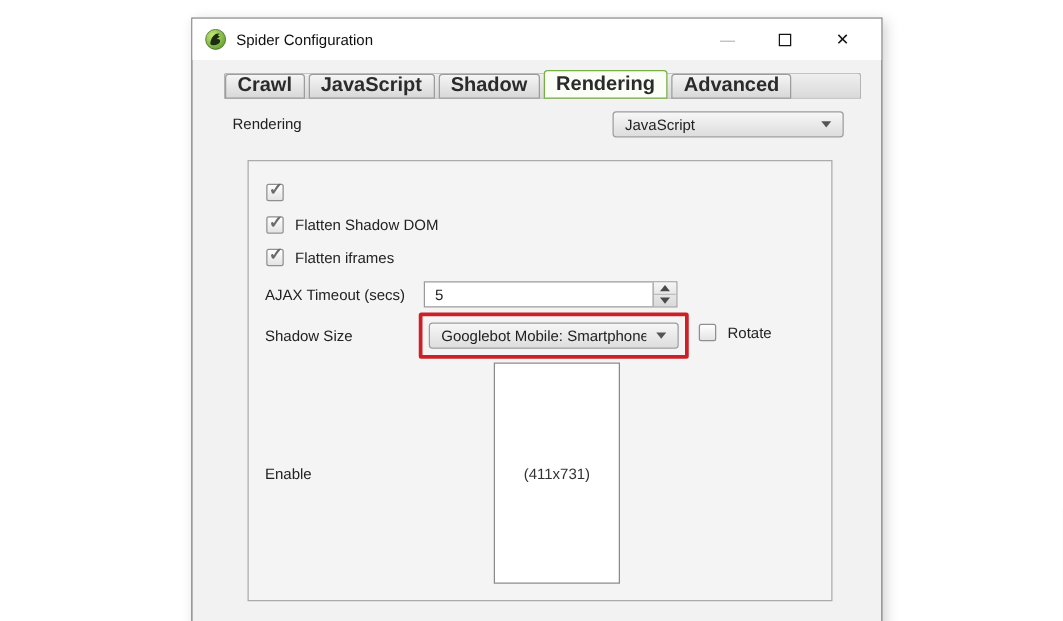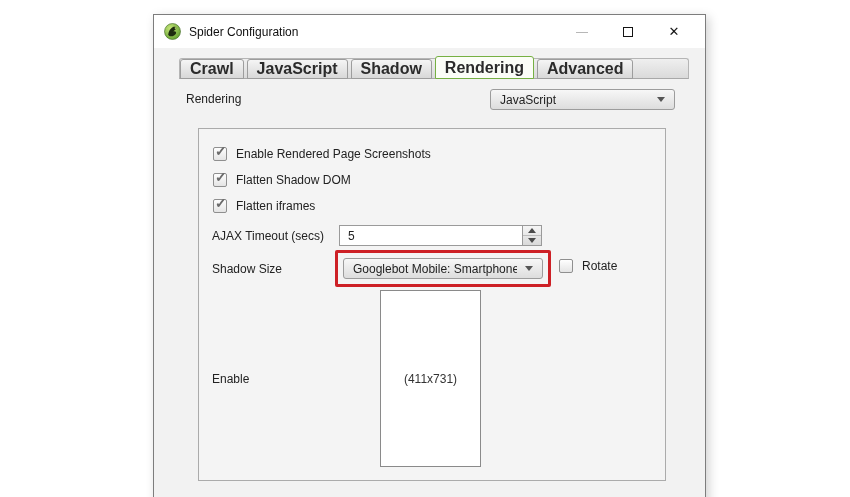--- a/index.html
+++ b/index.html
@@ -77,21 +77,21 @@
               border-right:4px solid transparent; border-top:5px solid #4a4a4a; }
 
   .lbl-winsize { position:absolute; left:13px; top:133px; }
   .red-annotation { position:absolute; left:136px; top:121px; width:216px; height:37px;
                     border:3px solid #cd2026; border-radius:2px;
                     display:flex; align-items:center; justify-content:center;text-align:right; }
   .dd-winsize { width:200px; }
   .rotate-row { position:absolute; left:360px; top:130px; display:flex; align-items:center; }
 
   .lbl-sample { position:absolute; left:13px; top:243px; }
-  .sample-rect { position:absolute; left:181px; top:161px; width:101px; height:177px;
+  .sample-rect { position:absolute; left:196px; top:161px; width:101px; height:177px;
                  background:#ffffff; border:1px solid #8a8a8a;
                  display:flex; align-items:center; justify-content:center;
                  font-size:12px; color:#333; }
 </style>
 </head>
 <body>
 
 <div class="dialog">
 
   <div class="titlebar">
@@ -133,21 +133,20 @@
     <span class="dd-text">JavaScript</span>
     <span class="dd-arrow"></span>
   </div>
 
   <div class="groupbox">
 
     <div class="chk-row" style="top:18px;">
       <span class="checkbox">
         <span class="check">✓</span>
       </span>
-      <span class="label chk-label">Enable Rendered Page Screenshots</span>
     </div>
 
     <div class="chk-row" style="top:44px;">
       <span class="checkbox">
         <span class="check">✓</span>
       </span>
       <span class="label chk-label">Flatten Shadow DOM</span>
     </div>
 
     <div class="chk-row" style="top:70px;">

